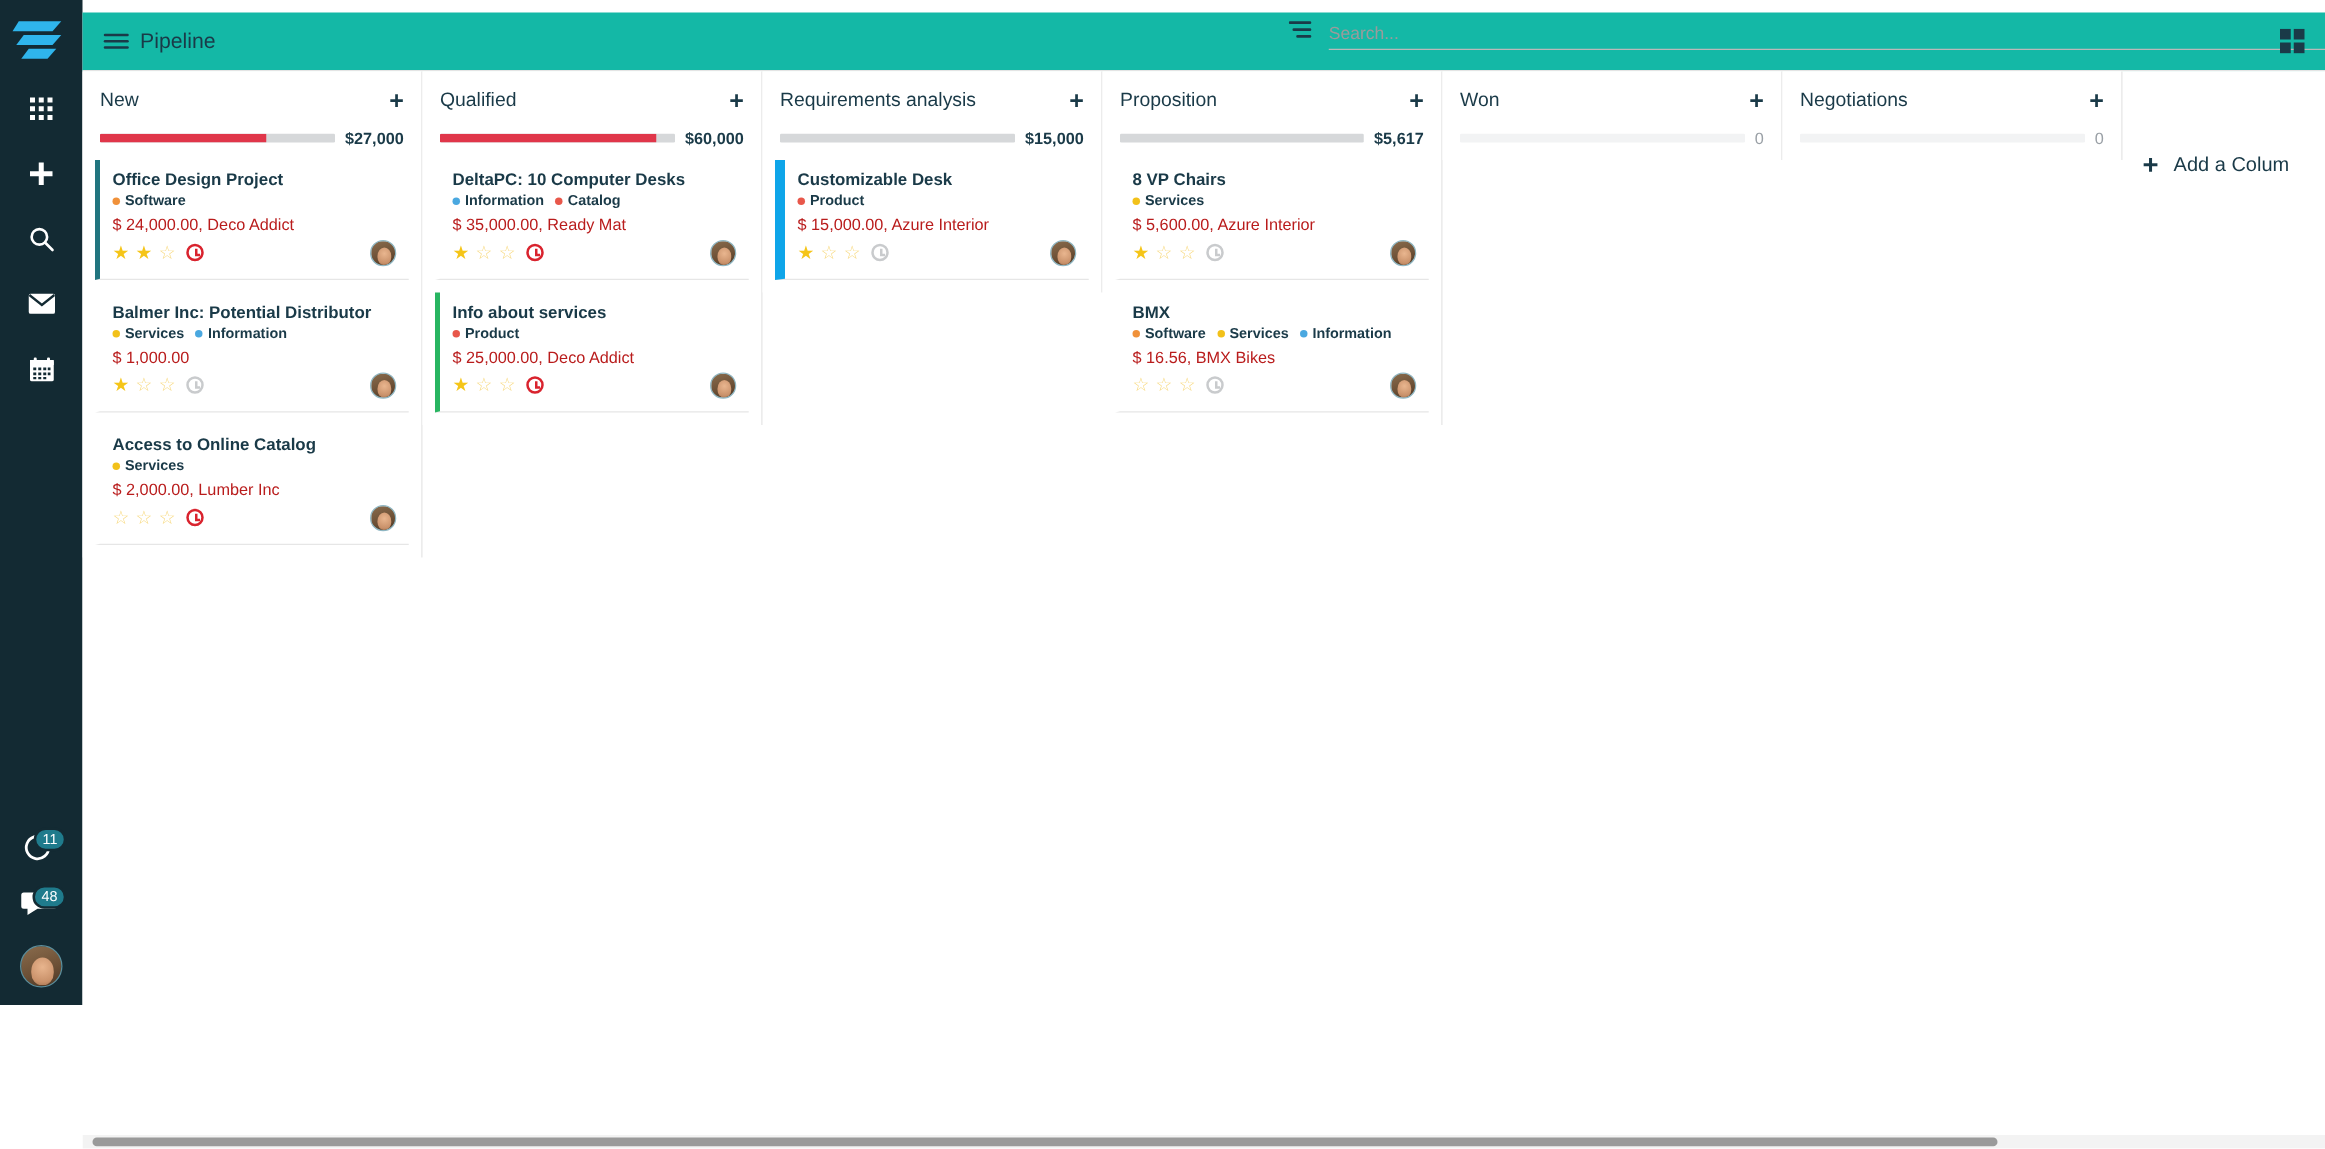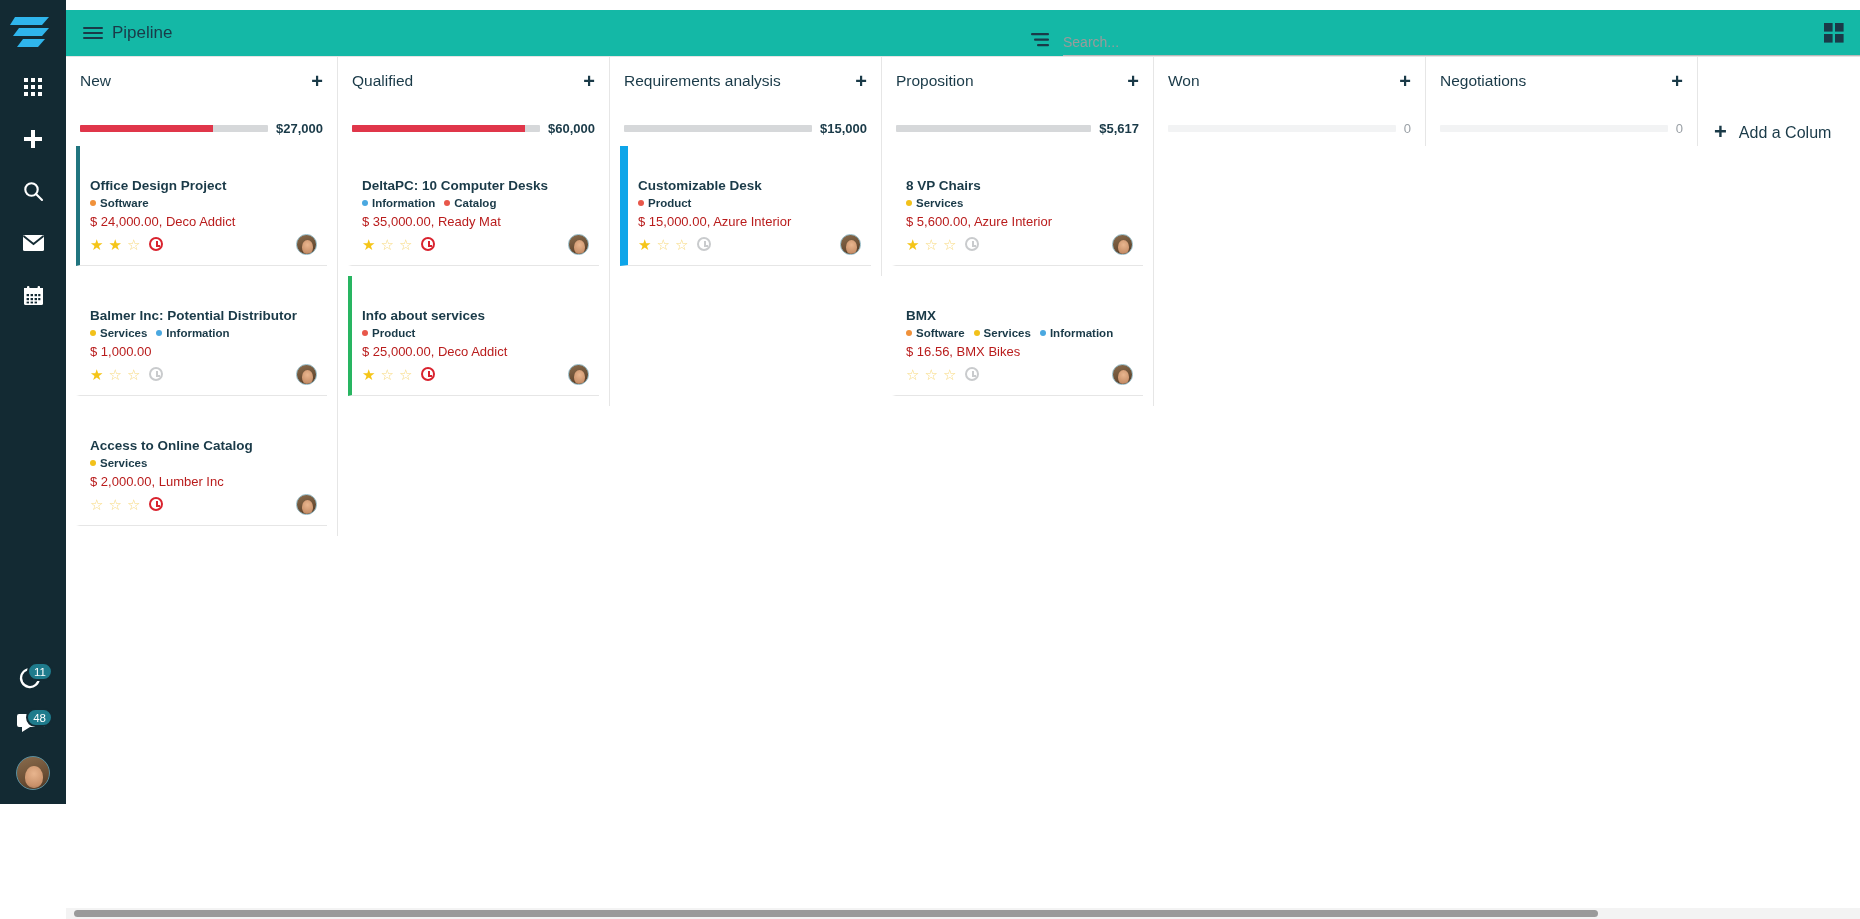--- a/index.html
+++ b/index.html
@@ -42,59 +42,59 @@
   .main { flex: 1; display: flex; flex-direction: column; min-width: 0; }
 
   
   .topbar {
     height: 47px; background: #14b8a6; border-bottom: 1px solid #e4e4e4;
     display: flex; align-items: center; flex: 0 0 47px; position: relative; margin-top: 10px;
   }
   .burger { width: 30px; margin-left: 12px; display: flex; flex-direction: column; gap: 3px; cursor: pointer; padding: 4px 5px; }
   .burger span { display: block; height: 2px; background: #1a3a48; border-radius: 1px; }
   .app-title { font-size: 17px; color: #1a3a48; margin-left: 4px; }
-  .searchzone { position: absolute; left: 965px; top: 18px; width: 830px; display: flex; align-items: center; }
+  .searchzone { position: absolute; left: 965px; top: 2px; width: 830px; display: flex; align-items: center; }
   .filter-ic { width: 22px; height: 22px; margin-right: 10px; }
   .searchfield { flex: 1; border-bottom: 1px solid #b9b9b9; height: 28px; display: flex; align-items: center; }
   .searchfield input {
     border: 0; outline: 0; width: 100%; font-size: 14px; color: #333; background: transparent;
     font-family: "Liberation Sans", sans-serif;
   }
   .searchfield input::placeholder { color: #9b9b9b; }
   .grid-toggle { position: absolute; right: 14px; top: 13px; width: 22px; height: 22px; cursor: pointer; }
 
   
   .board-outer { flex: 1; position: relative; overflow: hidden; background: #fff; }
   .board { display: flex; height: 100%; align-items: flex-start; }
   .col {
     width: 272px; flex: 0 0 272px; border-right: 1px solid #e6e6e6;
     display: flex; flex-direction: column; background: #fff;
   }
   .col-head { padding: 12px 14px 0 14px; }
   .col-head-row { display: flex; align-items: center; justify-content: space-between; height: 24px; }
   .col-title { font-size: 15.5px; color: #1a3a48; font-weight: 400; }
   .plus-ic { font-size: 20px; color: #1a3a48; font-weight: bold; line-height: 1; cursor: pointer; }
-  .progress-row { display: flex; align-items: center; margin-top: 28px; gap: 8px; }
+  .progress-row { display: flex; align-items: center; margin-top: 10px; gap: 8px; }
   .pbar { flex: 1; height: 7px; background: #d6d8da; border-radius: 1px; overflow: hidden; }
   .pbar.empty { background: #f2f3f4; }
   .pfill { height: 100%; background: #e0364a; }
   .ptotal { font-size: 13px; color: #1a3a48; font-weight: bold; white-space: nowrap; }
   .ptotal.zero { color: #9aa0a6; font-weight: normal; }
   .col-body { padding: 10px 10px 0 10px; display: flex; flex-direction: column; }
 
   
   .card {
     background: #fff; border-bottom: 1px solid #e6e6e6; padding: 8px 10px 10px 10px;
     position: relative; margin-bottom: 10px; cursor: pointer;
   }
   .card.bar-teal { border-left: 4px solid #21757f; }
   .card.bar-green { border-left: 4px solid #28b561; }
   .card.bar-amber { border-left: 8px solid #0ea5e9; }
   .card.bar-none { border-left: 4px solid transparent; }
-  .card-title { font-size: 13.5px; color: #1a3a48; font-weight: bold; margin-bottom: 4px; margin-top: 24px; }
+  .card-title { font-size: 13.5px; color: #1a3a48; font-weight: bold; margin-bottom: 4px; }
   .tags { display: flex; flex-wrap: wrap; gap: 9px; margin-bottom: 5px; }
   .tag { font-size: 11.5px; color: #1a3a48; font-weight: bold; display: flex; align-items: center; gap: 4px; }
   .dot { width: 6px; height: 6px; border-radius: 50%; display: inline-block; }
   .amount { font-size: 13px; color: #b91c1c; margin-bottom: 4px; }
   .card-foot { display: flex; align-items: center; justify-content: space-between; height: 22px; }
   .stars { display: flex; align-items: center; gap: 5px; }
   .star { font-size: 15px; line-height: 1; }
   .star.on { color: #f5c518; }
   .star.off { color: #f7d87c; }
   .clock { width: 14px; height: 14px; border-radius: 50%; border: 2px solid #c9cbcd; position: relative; margin-left: 4px; }

